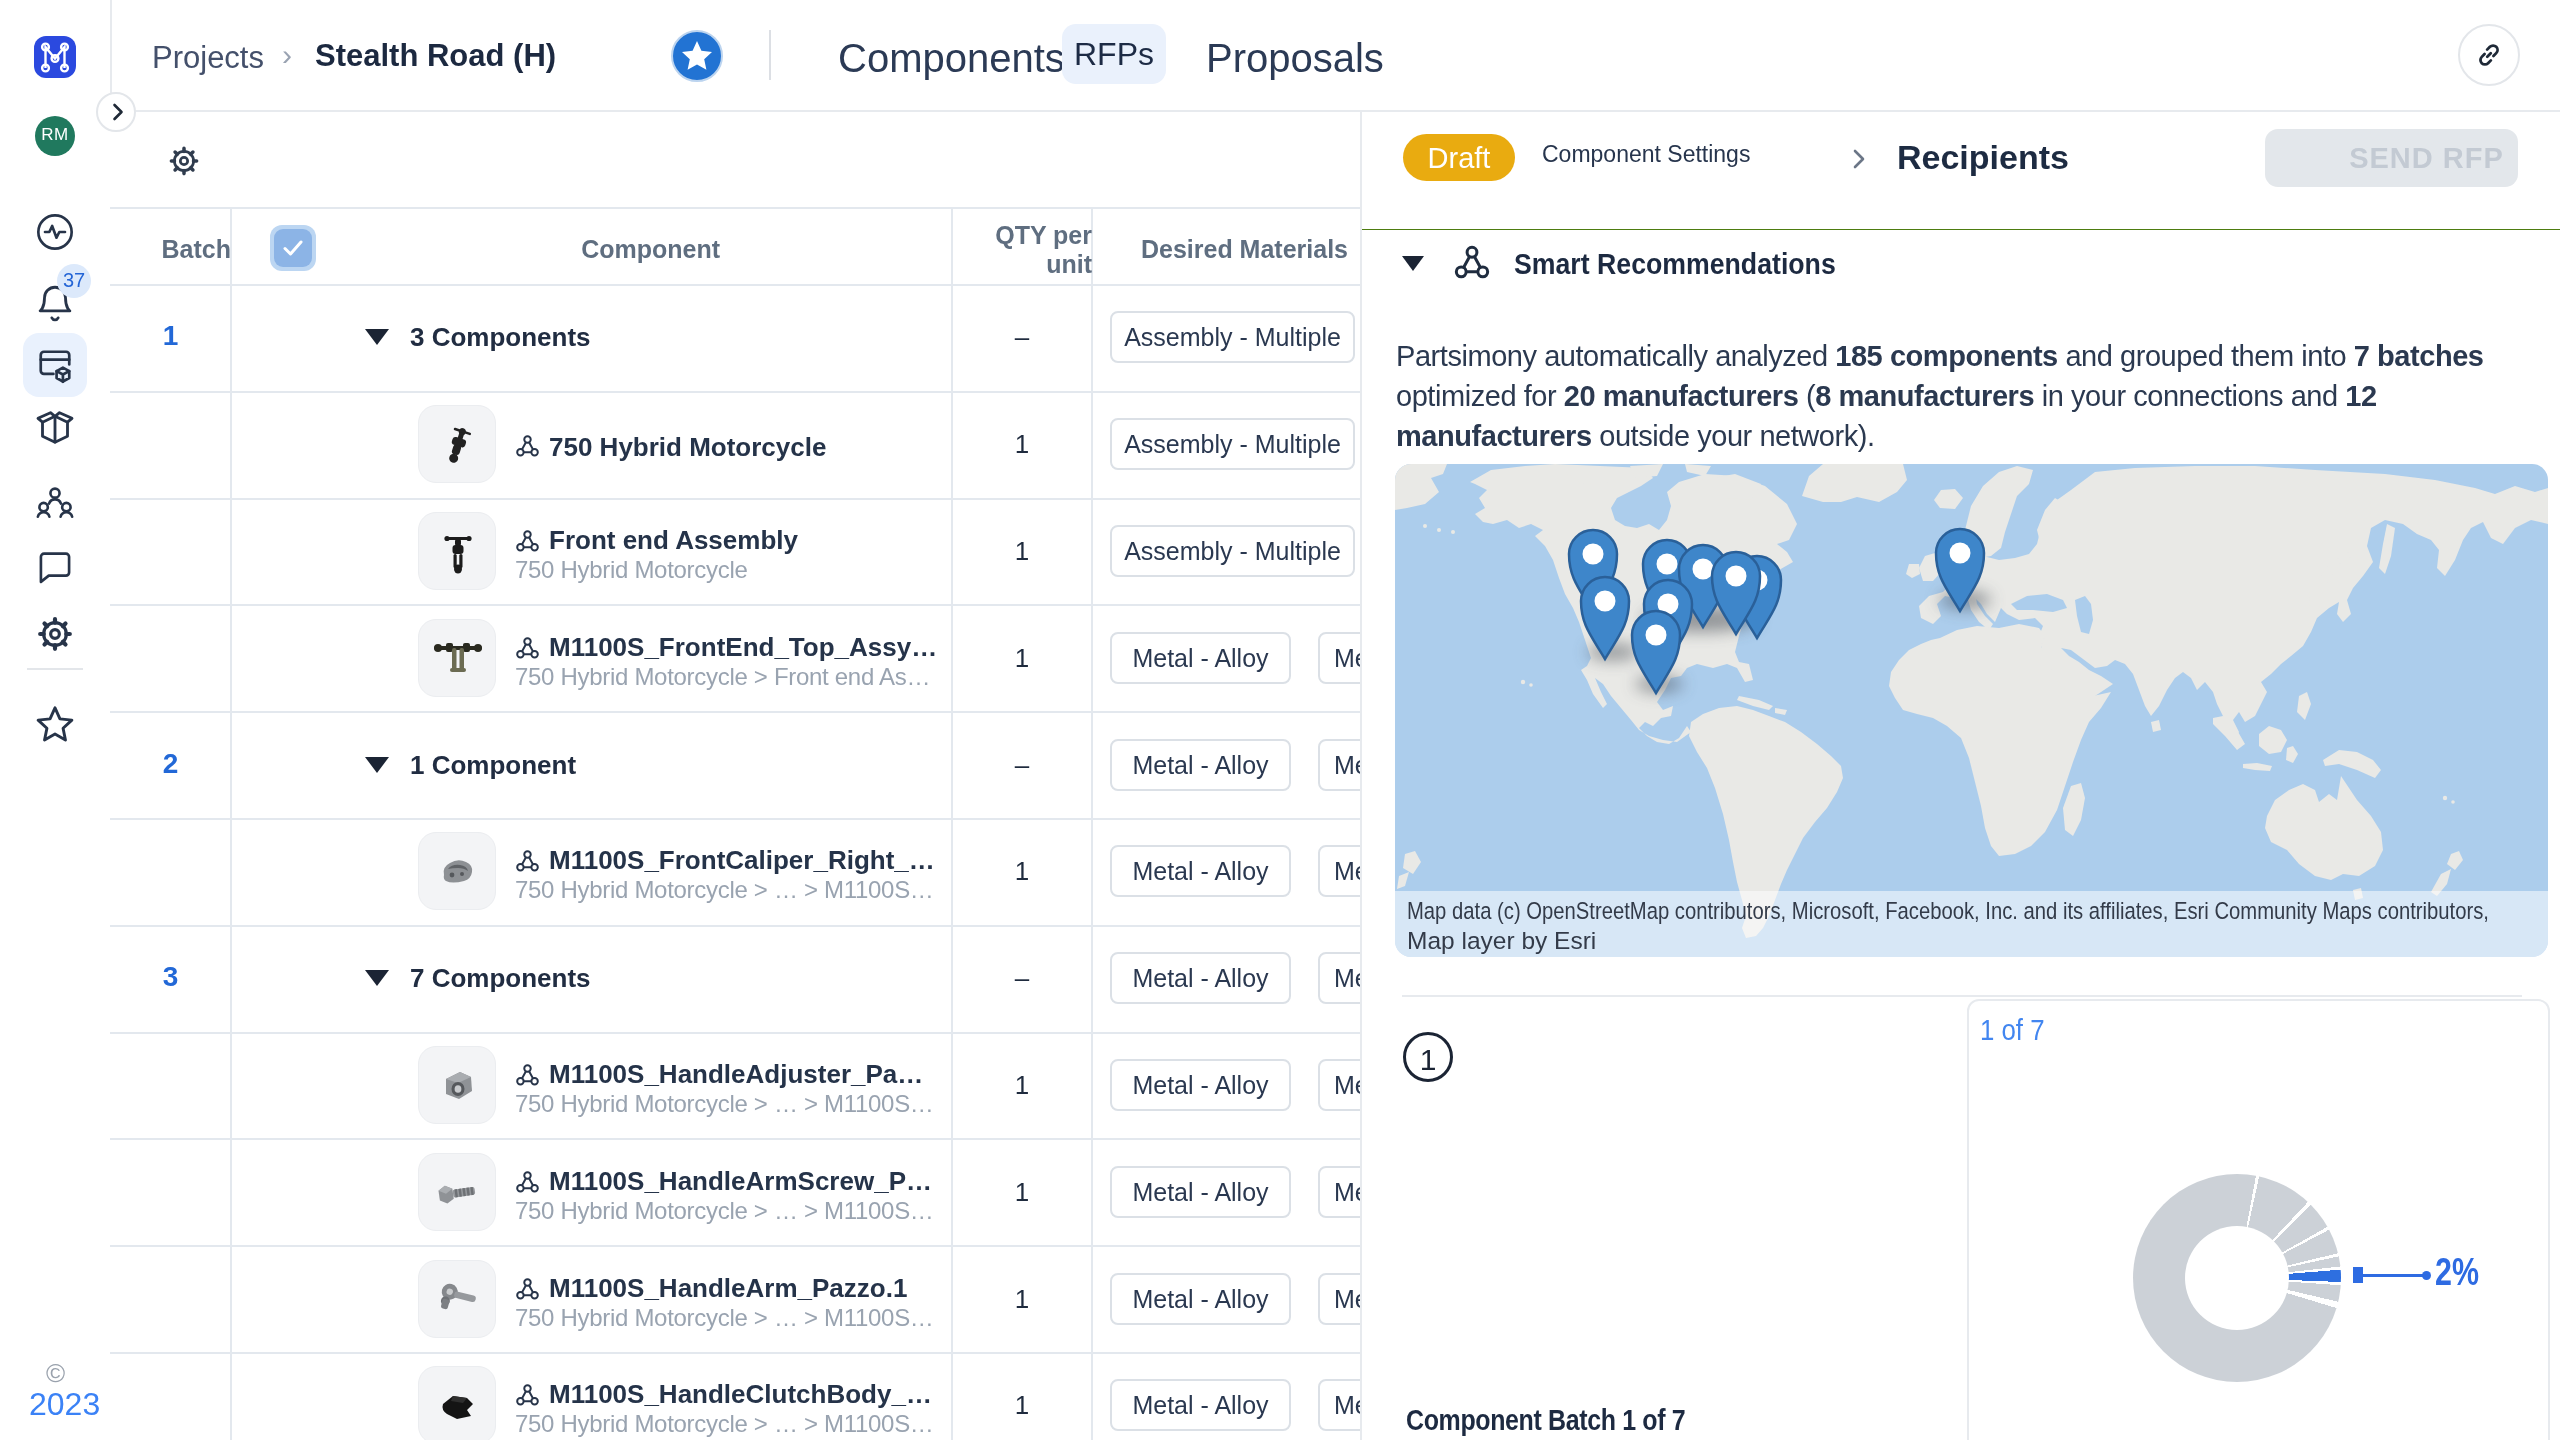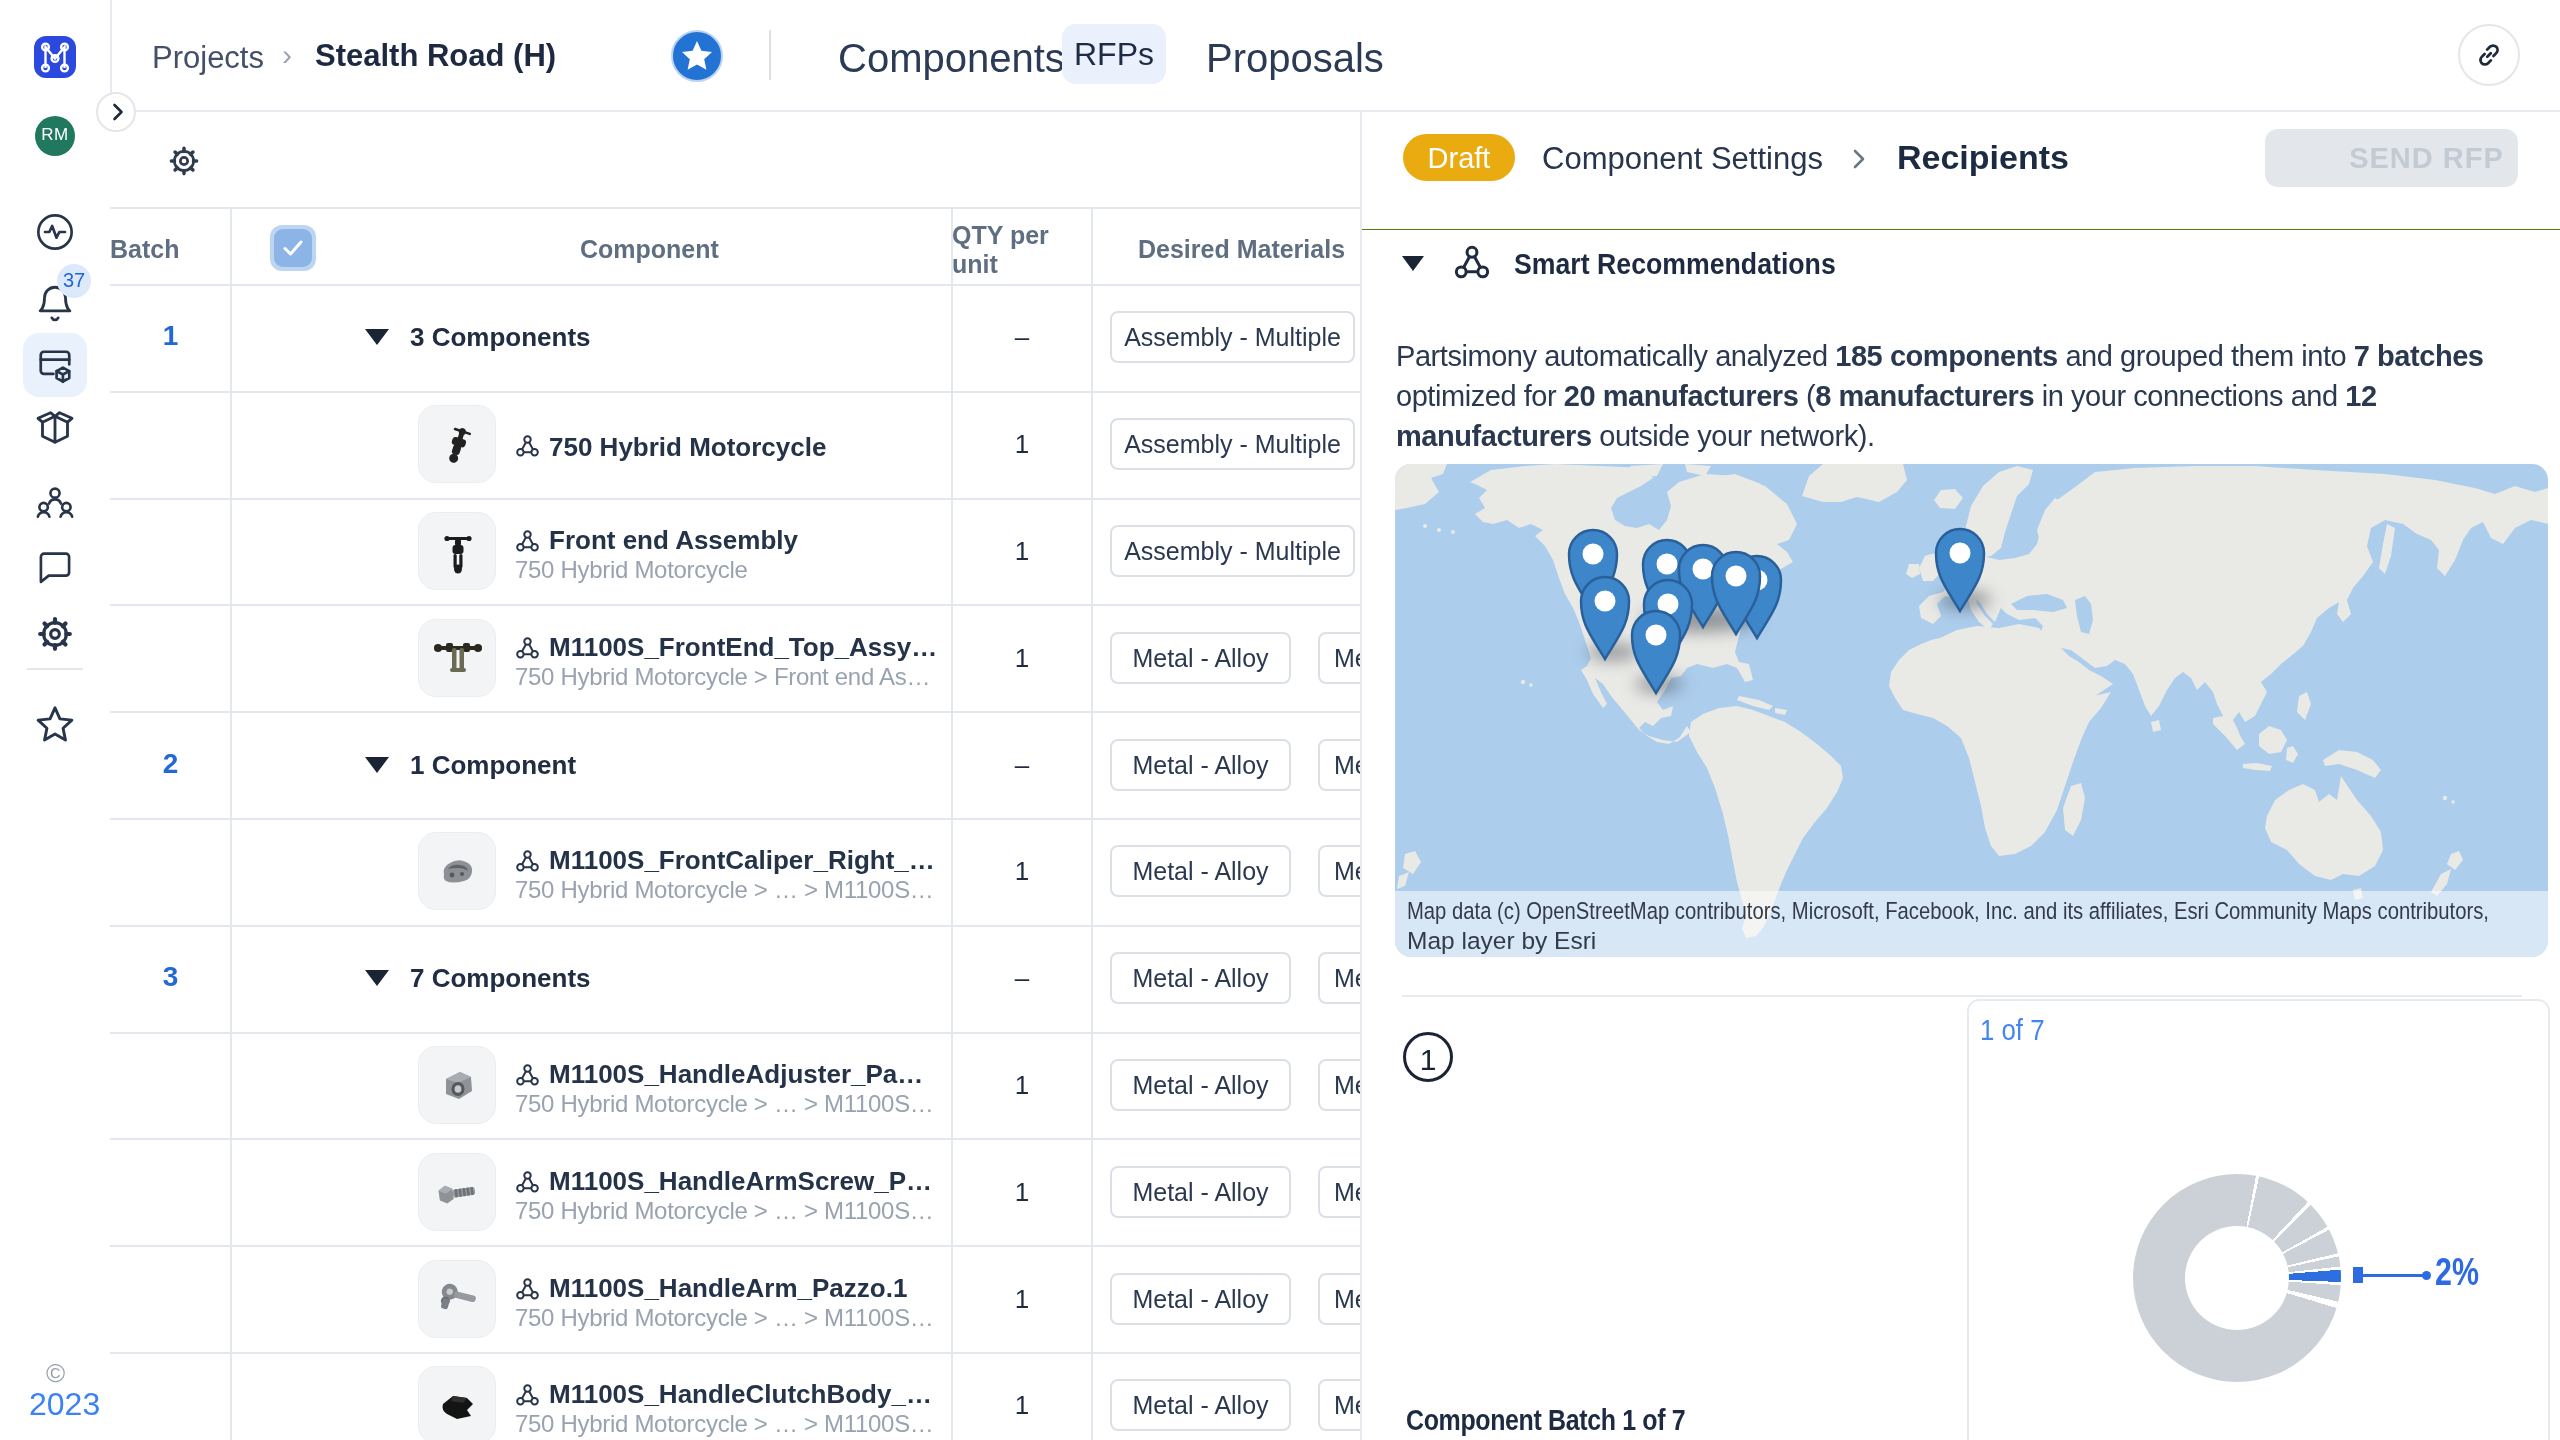--- a/index.html
+++ b/index.html
@@ -27,21 +27,21 @@
 
   
   #collapse-btn { position:absolute; left:96px; top:92px; width:40px; height:40px;
     border-radius:50%; background:#fff; border:2px solid #e3e6ea; z-index:30; }
 
   
   #table-area { position:absolute; left:110px; top:112px; width:1250px; height:1328px;
     overflow:hidden; background:#fff; }
   .col-line { position:absolute; top:95px; bottom:0; width:2px; background:#e3e8ee; }
   .row-line { position:absolute; left:0; width:100%; height:2px; background:#e3e8ee; }
-  .th { position:absolute; font-size:25px; font-weight:bold; color:#5f6e80; text-align:left; }
+  .th { position:absolute; font-size:25px; font-weight:bold; color:#5f6e80; text-align:right; }
   .batchnum { position:absolute; font-size:28px; font-weight:bold; color:#2268d7; width:121px; text-align:center; }
   .tri { position:absolute; width:0; height:0; border-left:12px solid transparent;
     border-right:12px solid transparent; border-top:16px solid #1b2434; }
   .grouplabel { position:absolute; font-size:26px; font-weight:bold; color:#212d42; }
   .thumb { position:absolute; left:308px; width:78px; height:78px; border-radius:18px;
     background:#f3f4f6; border:1px solid #ebedf0; }
   .cname { position:absolute; left:439px; font-size:26px; font-weight:bold; color:#253349; white-space:nowrap; }
   .csub  { position:absolute; left:405px; font-size:24px; color:#99a3b0; white-space:nowrap; letter-spacing:-0.3px; }
   .qty { position:absolute; left:842px; width:140px; text-align:center; font-size:26px; color:#1f2b3e; }
   .pill { position:absolute; height:52px; border:2px solid #dbe0e6; border-radius:8px;
@@ -428,21 +428,21 @@
         </svg>
       </div>
     <div class="cname" style="top:1267.4px">M1100S_HandleClutchBody_…</div>
     <div class="csub" style="top:1298.4px">750 Hybrid Motorcycle &gt; … &gt; M1100S…</div>
   </div>
   <div id="rpanel">
     <div id="rp-head">
       <div id="draft">
           <span>Draft</span>
         </div>
-      <div class="abs" style="left:180px;top:29px;font-size:31px;color:#27354d">Component Settings</div>
+      <div class="abs" style="left:180px;top:29px;font-size:23px;color:#27354d">Component Settings</div>
       <svg class="abs" style="left:489px;top:33px" width="16" height="28" viewBox="0 0 16 28" fill="none" stroke="#6b7687" stroke-width="2.6" stroke-linecap="round" stroke-linejoin="round">
           <path d="M4 6 L12 14 L4 22"></path>
         </svg>
       <div class="abs" style="left:535px;top:26px;font-size:34px;font-weight:bold;color:#1d2b42">Recipients</div>
       <div id="send-btn">
           <span>SEND RFP</span>
         </div>
     </div>
     <div class="abs" style="left:40px;top:144px;width:0;height:0;border-left:11px solid transparent;border-right:11px solid transparent;border-top:15px solid #1b2434"></div>
     <svg class="abs" style="left:91px;top:132px" width="38" height="38" viewBox="0 0 24 24" fill="none" stroke="#1f2c3f" stroke-width="1.9">

